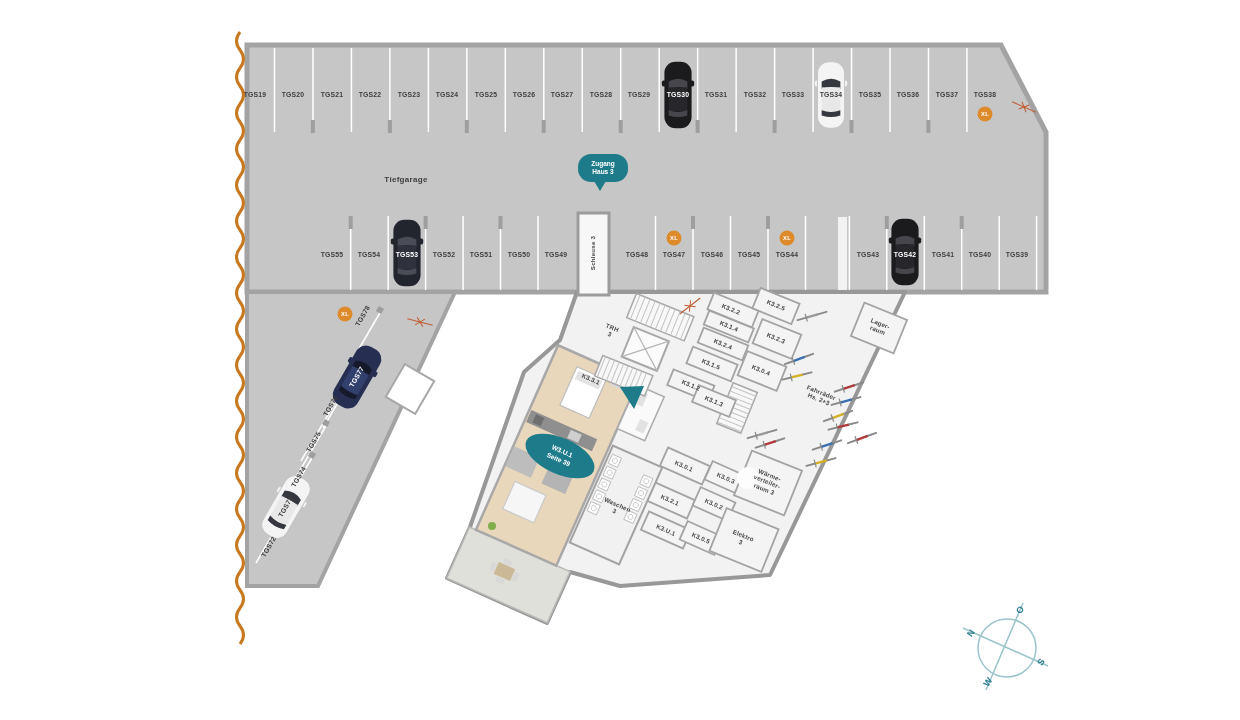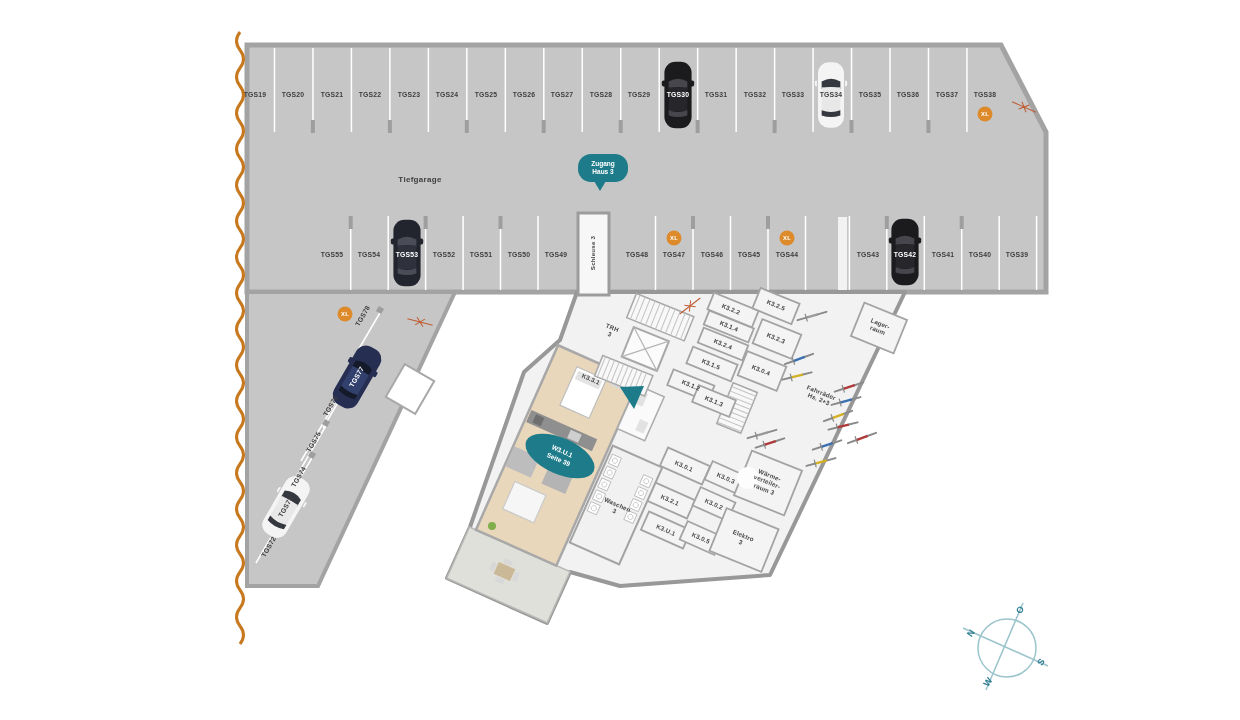--- a/index.html
+++ b/index.html
@@ -14,21 +14,21 @@
   .xl{position:absolute;width:15px;height:15px;border-radius:50%;background:#dd8a2b;color:#fff;
       font:700 5.8px/15px "Liberation Sans",sans-serif;text-align:center;letter-spacing:.2px;}
   .badge-zugang{position:absolute;left:578px;top:154px;width:50px;height:28px;background:#1d7b8a;
       border-radius:13px;color:#fff;font:700 6.5px/1.25 "Liberation Sans",sans-serif;text-align:center;
       display:flex;flex-direction:column;justify-content:center;pointer-events:auto;}
   .badge-zugang:after{content:"";position:absolute;left:16px;bottom:-9px;width:0;height:0;
       border-left:6px solid transparent;border-right:6px solid transparent;border-top:10px solid #1d7b8a;}
   .badge-apt{position:absolute;left:523px;top:438px;width:74px;height:36px;background:#1d7b8a;
       border-radius:50%;color:#fff;font:700 6.6px/1.3 "Liberation Sans",sans-serif;text-align:center;
       display:flex;flex-direction:column;justify-content:center;transform:rotate(24deg);pointer-events:auto;}
-  .tg-label{position:absolute;left:420px;top:179px;transform:translate(-50%,-50%);
+  .tg-label{position:absolute;left:406px;top:179px;transform:translate(-50%,-50%);
       font:700 8px "Liberation Sans",sans-serif;color:#3e3e3e;letter-spacing:.3px;}
   .compass-letter{position:absolute;font:700 9px "Liberation Sans",sans-serif;color:#2f7e93;
       transform:translate(-50%,-50%) rotate(-55deg);}
 </style>
 </head>
 <body>
 
 <div class="canvas">
 
 <svg width="1240" height="720" viewBox="0 0 1240 720">

